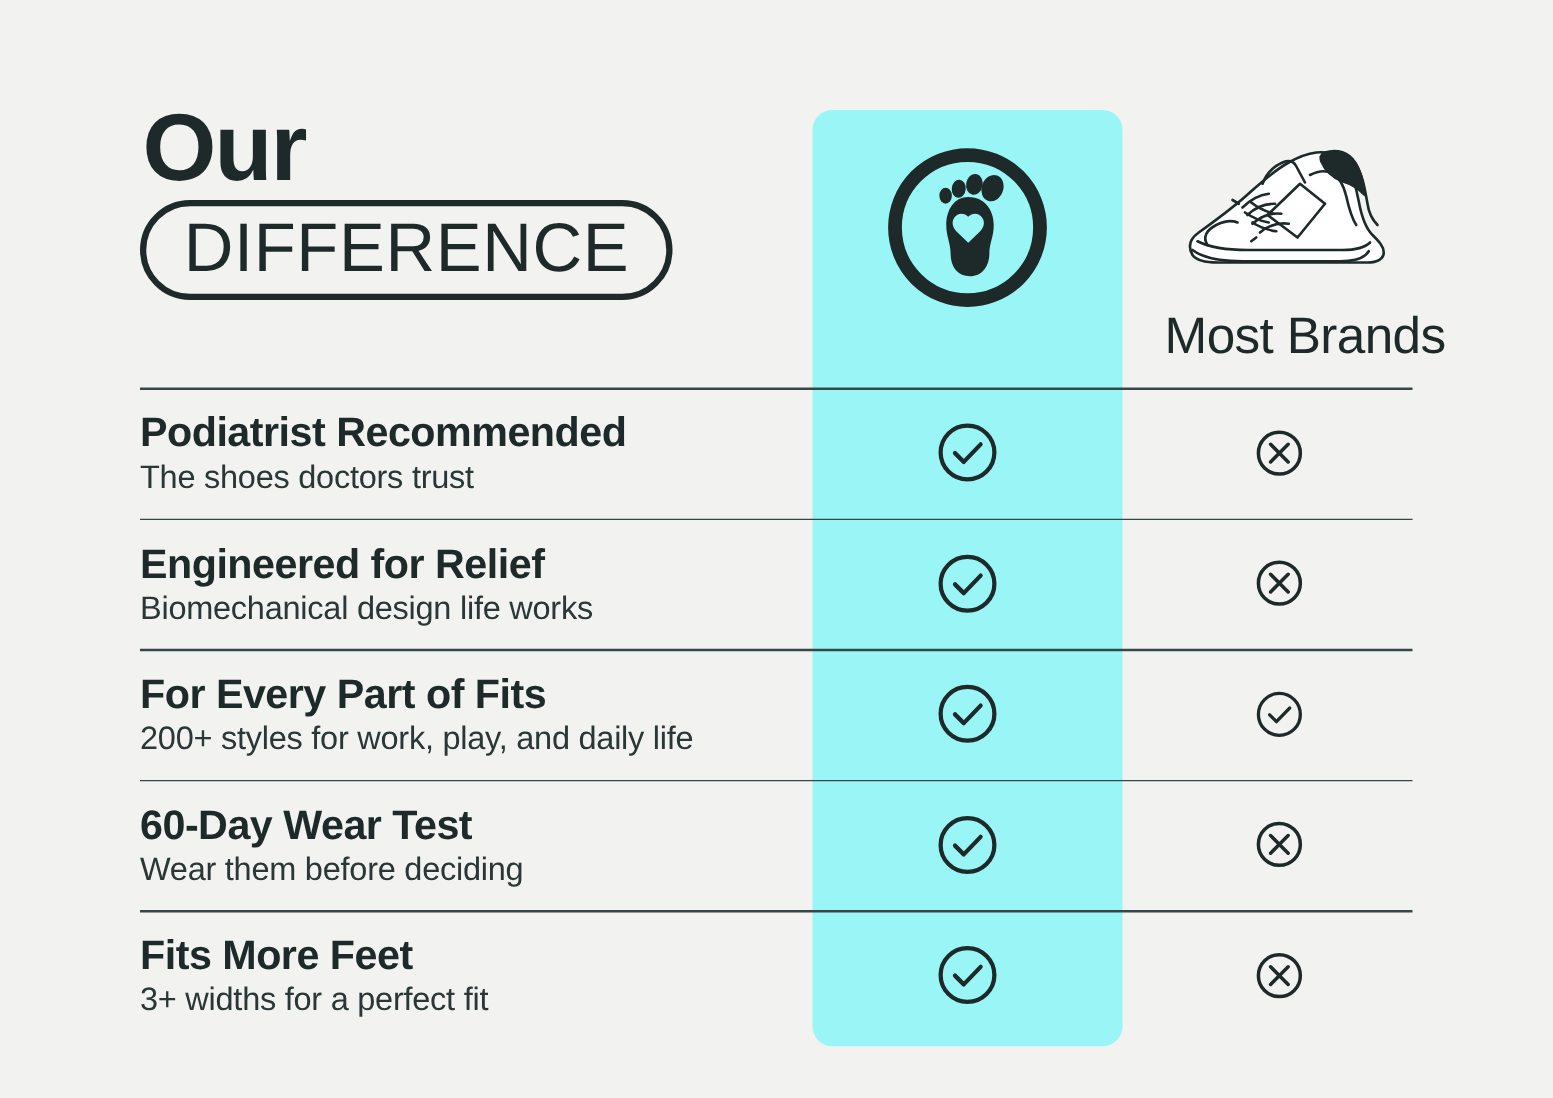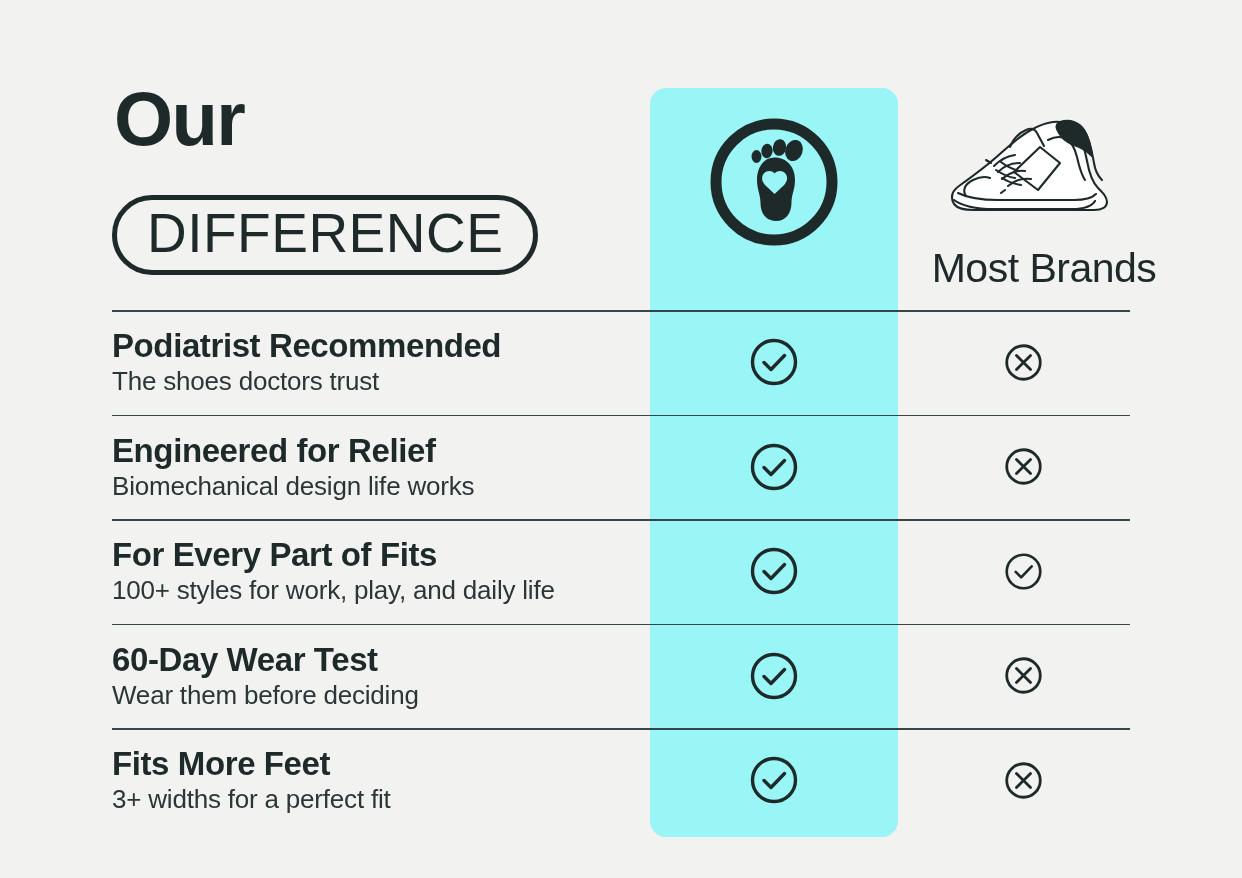--- a/index.html
+++ b/index.html
@@ -49,21 +49,20 @@
     letter-spacing: -1.6px;
     margin: 0 0 6px 2px;
     color: #1e2a2a;
   }
   .title-pill {
     display: inline-block;
     border: 5px solid #1e2a2a;
     border-radius: 40px;
     padding: 5px 30px 9px 30px;
     line-height: 1;
-    margin-top: 35px;
   }
   .title-difference {
     font-size: 55px;
     font-weight: 500;
     letter-spacing: 0.5px;
     line-height: 1.02;
     color: #1e2a2a;
     display: block;
   }
 
@@ -306,21 +305,21 @@
               <svg class="mark-small" viewBox="0 0 50 50" aria-hidden="true">
                 <circle cx="25" cy="25" r="21.5" fill="none" stroke="#1e2a2a" stroke-width="3.6"></circle>
                 <path d="M16 16 L34 34 M34 16 L16 34" fill="none" stroke="#1e2a2a" stroke-width="3.6" stroke-linecap="round"></path>
               </svg>
             </span>
           </div>
         </div>
         <div class="row" style="top: 209px;">
           <div class="row-label">
             <div class="row-title">For Every Part of Fits</div>
-            <div class="row-sub">100+ styles for work, play, and daily life</div>
+            <div class="row-sub">200+ styles for work, play, and daily life</div>
           </div>
           <div class="cell cell-brand">
             <span>
               <svg class="mark-big" viewBox="0 0 50 50" aria-hidden="true">
                 <circle cx="25" cy="25" r="21.5" fill="none" stroke="#1e2a2a" stroke-width="3.4"></circle>
                 <path d="M15 25.5 L22 32.5 L35.5 18.5" fill="none" stroke="#1e2a2a" stroke-width="3.4" stroke-linecap="round" stroke-linejoin="round"></path>
               </svg>
             </span>
           </div>
           <div class="cell cell-other">

